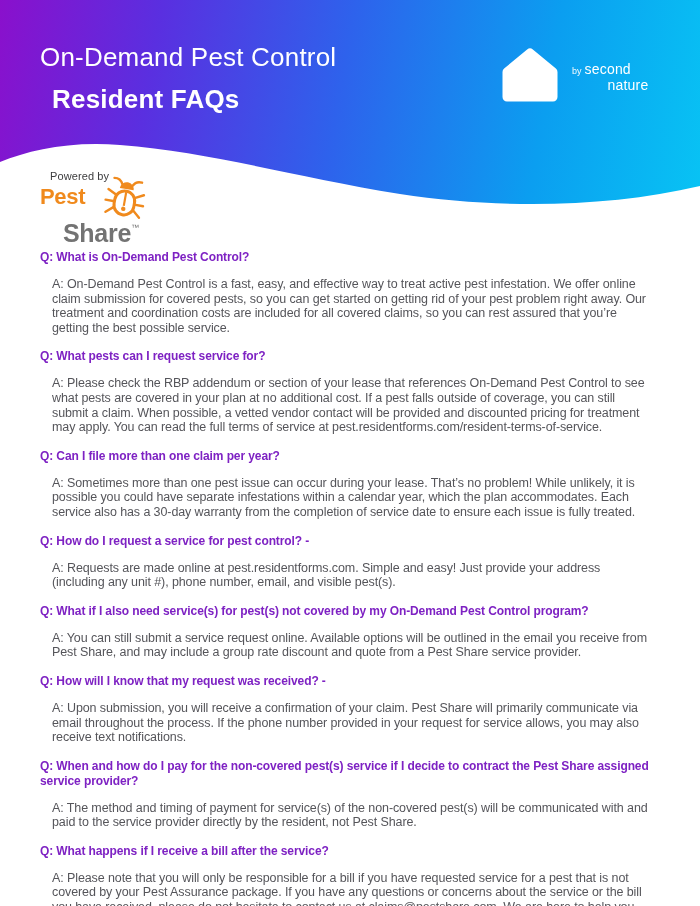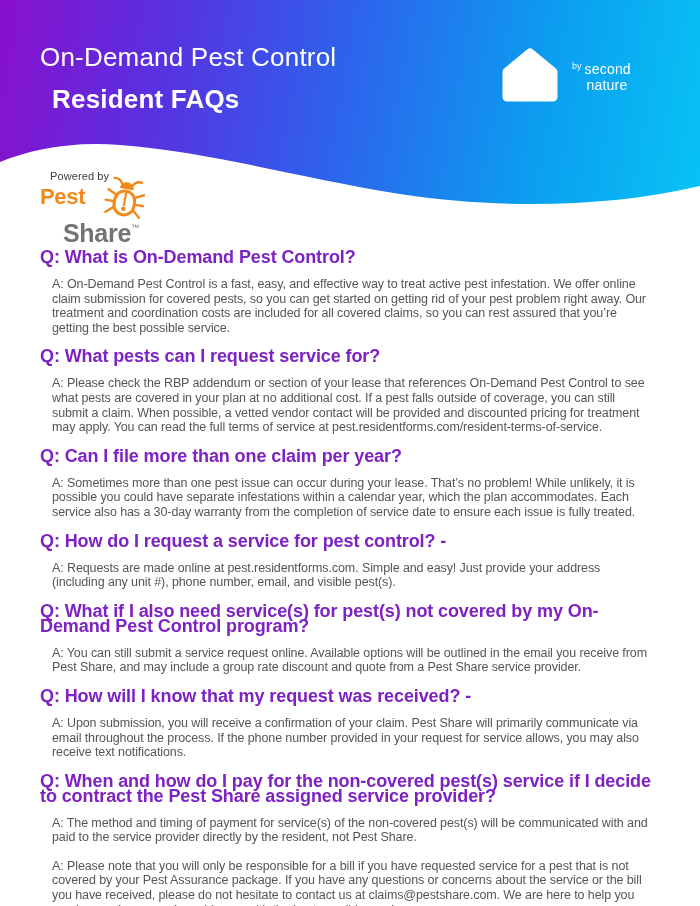--- a/index.html
+++ b/index.html
@@ -49,23 +49,23 @@
   }
   .rbp-badge { position: relative; width: 66px; height: 66px; }
   .rbp-badge svg { display: block; }
   .rbp-text {
     position: absolute; left: 0; top: 9px;
     width: 66px; height: 56px;
     display: flex; align-items: center; justify-content: center;
     color: #7d24cb; font-weight: 700; font-size: 18px; letter-spacing: 0;
   }
   .sn-lockup { margin-left: 9px; color: #ffffff; display: flex; }
-  .sn-by { font-size: 9px; margin-right: 3px; opacity: .95; }
+  .sn-by { font-size: 9px; margin-top: 5px; margin-right: 3px; opacity: .95; }
   .sn-name { font-weight: 400; font-size: 14px; line-height: 16px; letter-spacing: .2px; }
-  .sn-line2 { margin-left: 2px; }
+  .sn-line2 { margin-left: 23px; }
 
   
   .powered {
     position: absolute;
     left: 40px; top: 170px;
     width: 170px; height: 70px;
   }
   .powered-label {
     position: absolute; left: 2px; top: 0;
     font-size: 11px; color: #3c3c3e; letter-spacing: .1px; padding-left: 8px;
@@ -83,21 +83,21 @@
 
   
   .content {
     position: absolute;
     left: 40px; top: 250px;
     width: 624px;
   }
   .faq { margin: 0 0 14px 0; }
   .faq-q {
     color: #7e22c3;
-    font-size: 18px; font-weight: 700;
+    font-size: 12px; font-weight: 700;
     line-height: 15px; letter-spacing: -.1px;
     margin: 0 0 6px 0;
   }
   .faq-a {
     color: #55555a;
     font-size: 12.5px; font-weight: 400;
     line-height: 14.6px; letter-spacing: -.1px;
     margin: 12px;
   }
 </style>
@@ -187,17 +187,18 @@
     </section>
     <section class="faq">
       <h3 class="faq-q">Q: How will I know that my request was received? -</h3>
       <p class="faq-a">A: Upon submission, you will receive a confirmation of your claim. Pest Share will primarily communicate via email throughout the process. If the phone number provided in your request for service allows, you may also receive text notifications.</p>
     </section>
     <section class="faq">
       <h3 class="faq-q">Q: When and how do I pay for the non-covered pest(s) service if I decide to contract the Pest Share assigned service provider?</h3>
       <p class="faq-a">A: The method and timing of payment for service(s) of the non-covered pest(s) will be communicated with and paid to the service provider directly by the resident, not Pest Share.</p>
     </section>
     <section class="faq">
+      <h3 class="faq-q">Q: What happens if I receive a bill after the service?</h3>
       <p class="faq-a">A: Please note that you will only be responsible for a bill if you have requested service for a pest that is not covered by your Pest Assurance package. If you have any questions or concerns about the service or the bill you have received, please do not hesitate to contact us at claims@pestshare.com. We are here to help you resolve any issues and provide you with the best possible service.</p>
     </section>
   </main>
 
 </div>
 
 </body></html>

